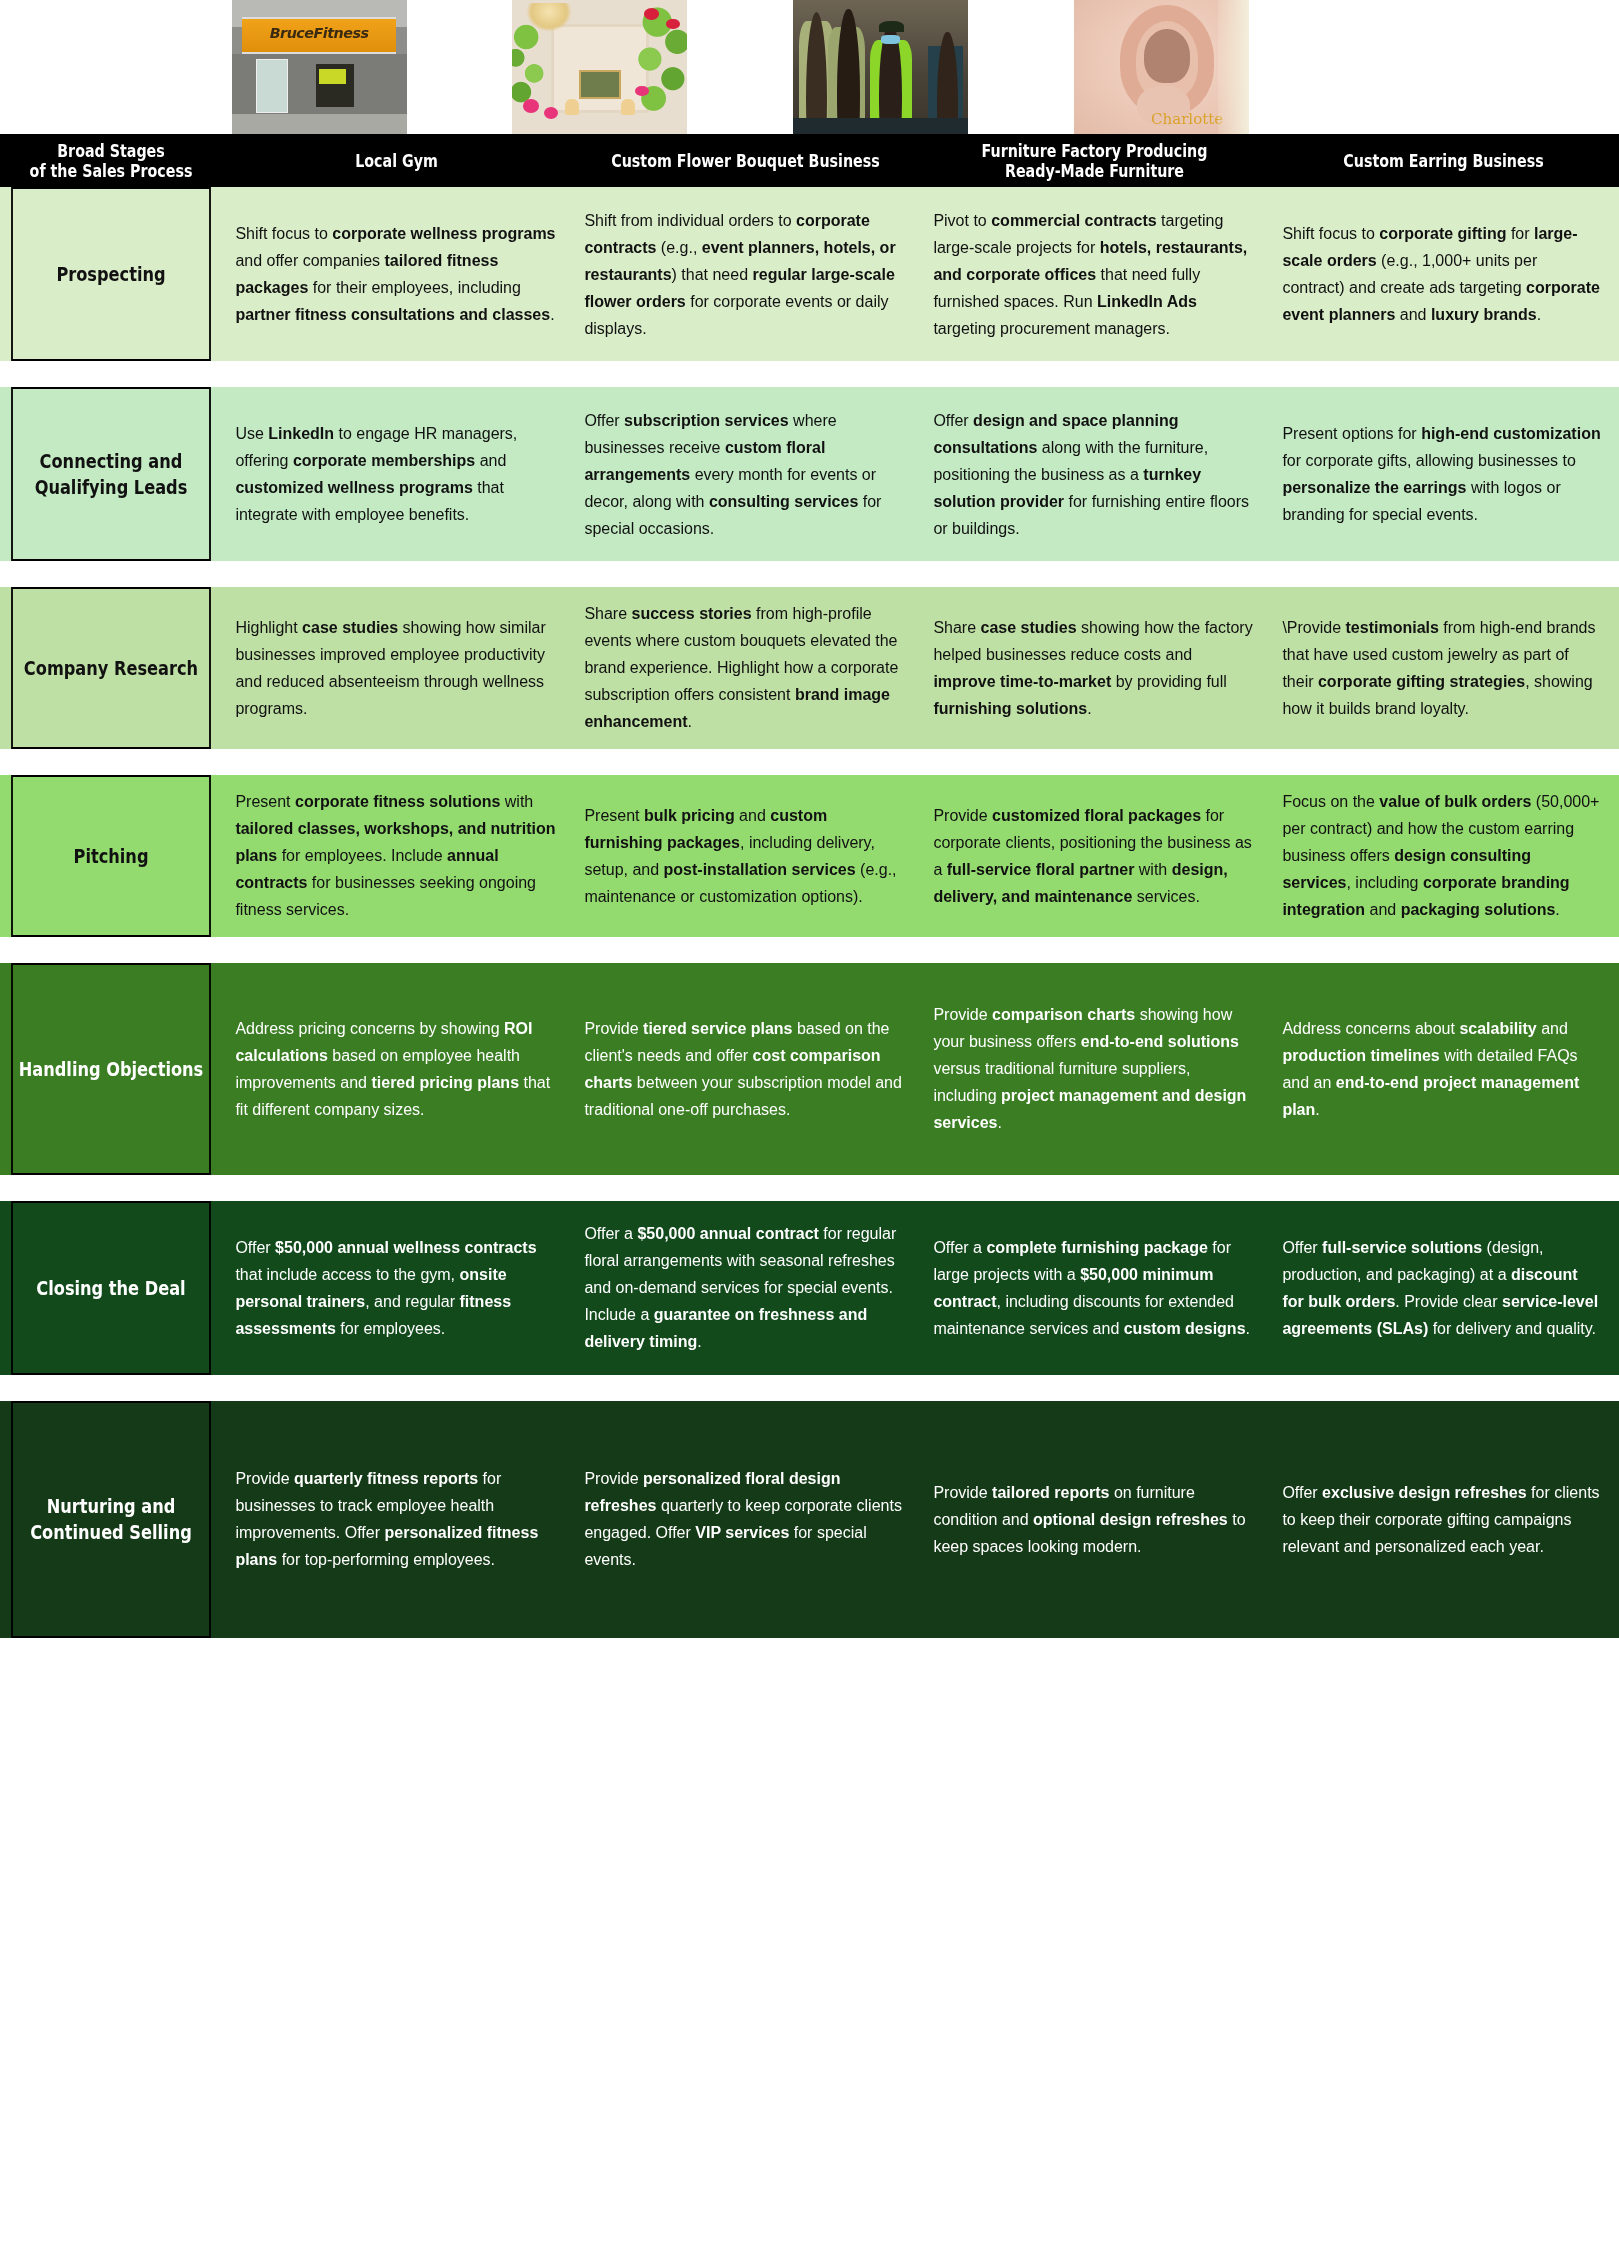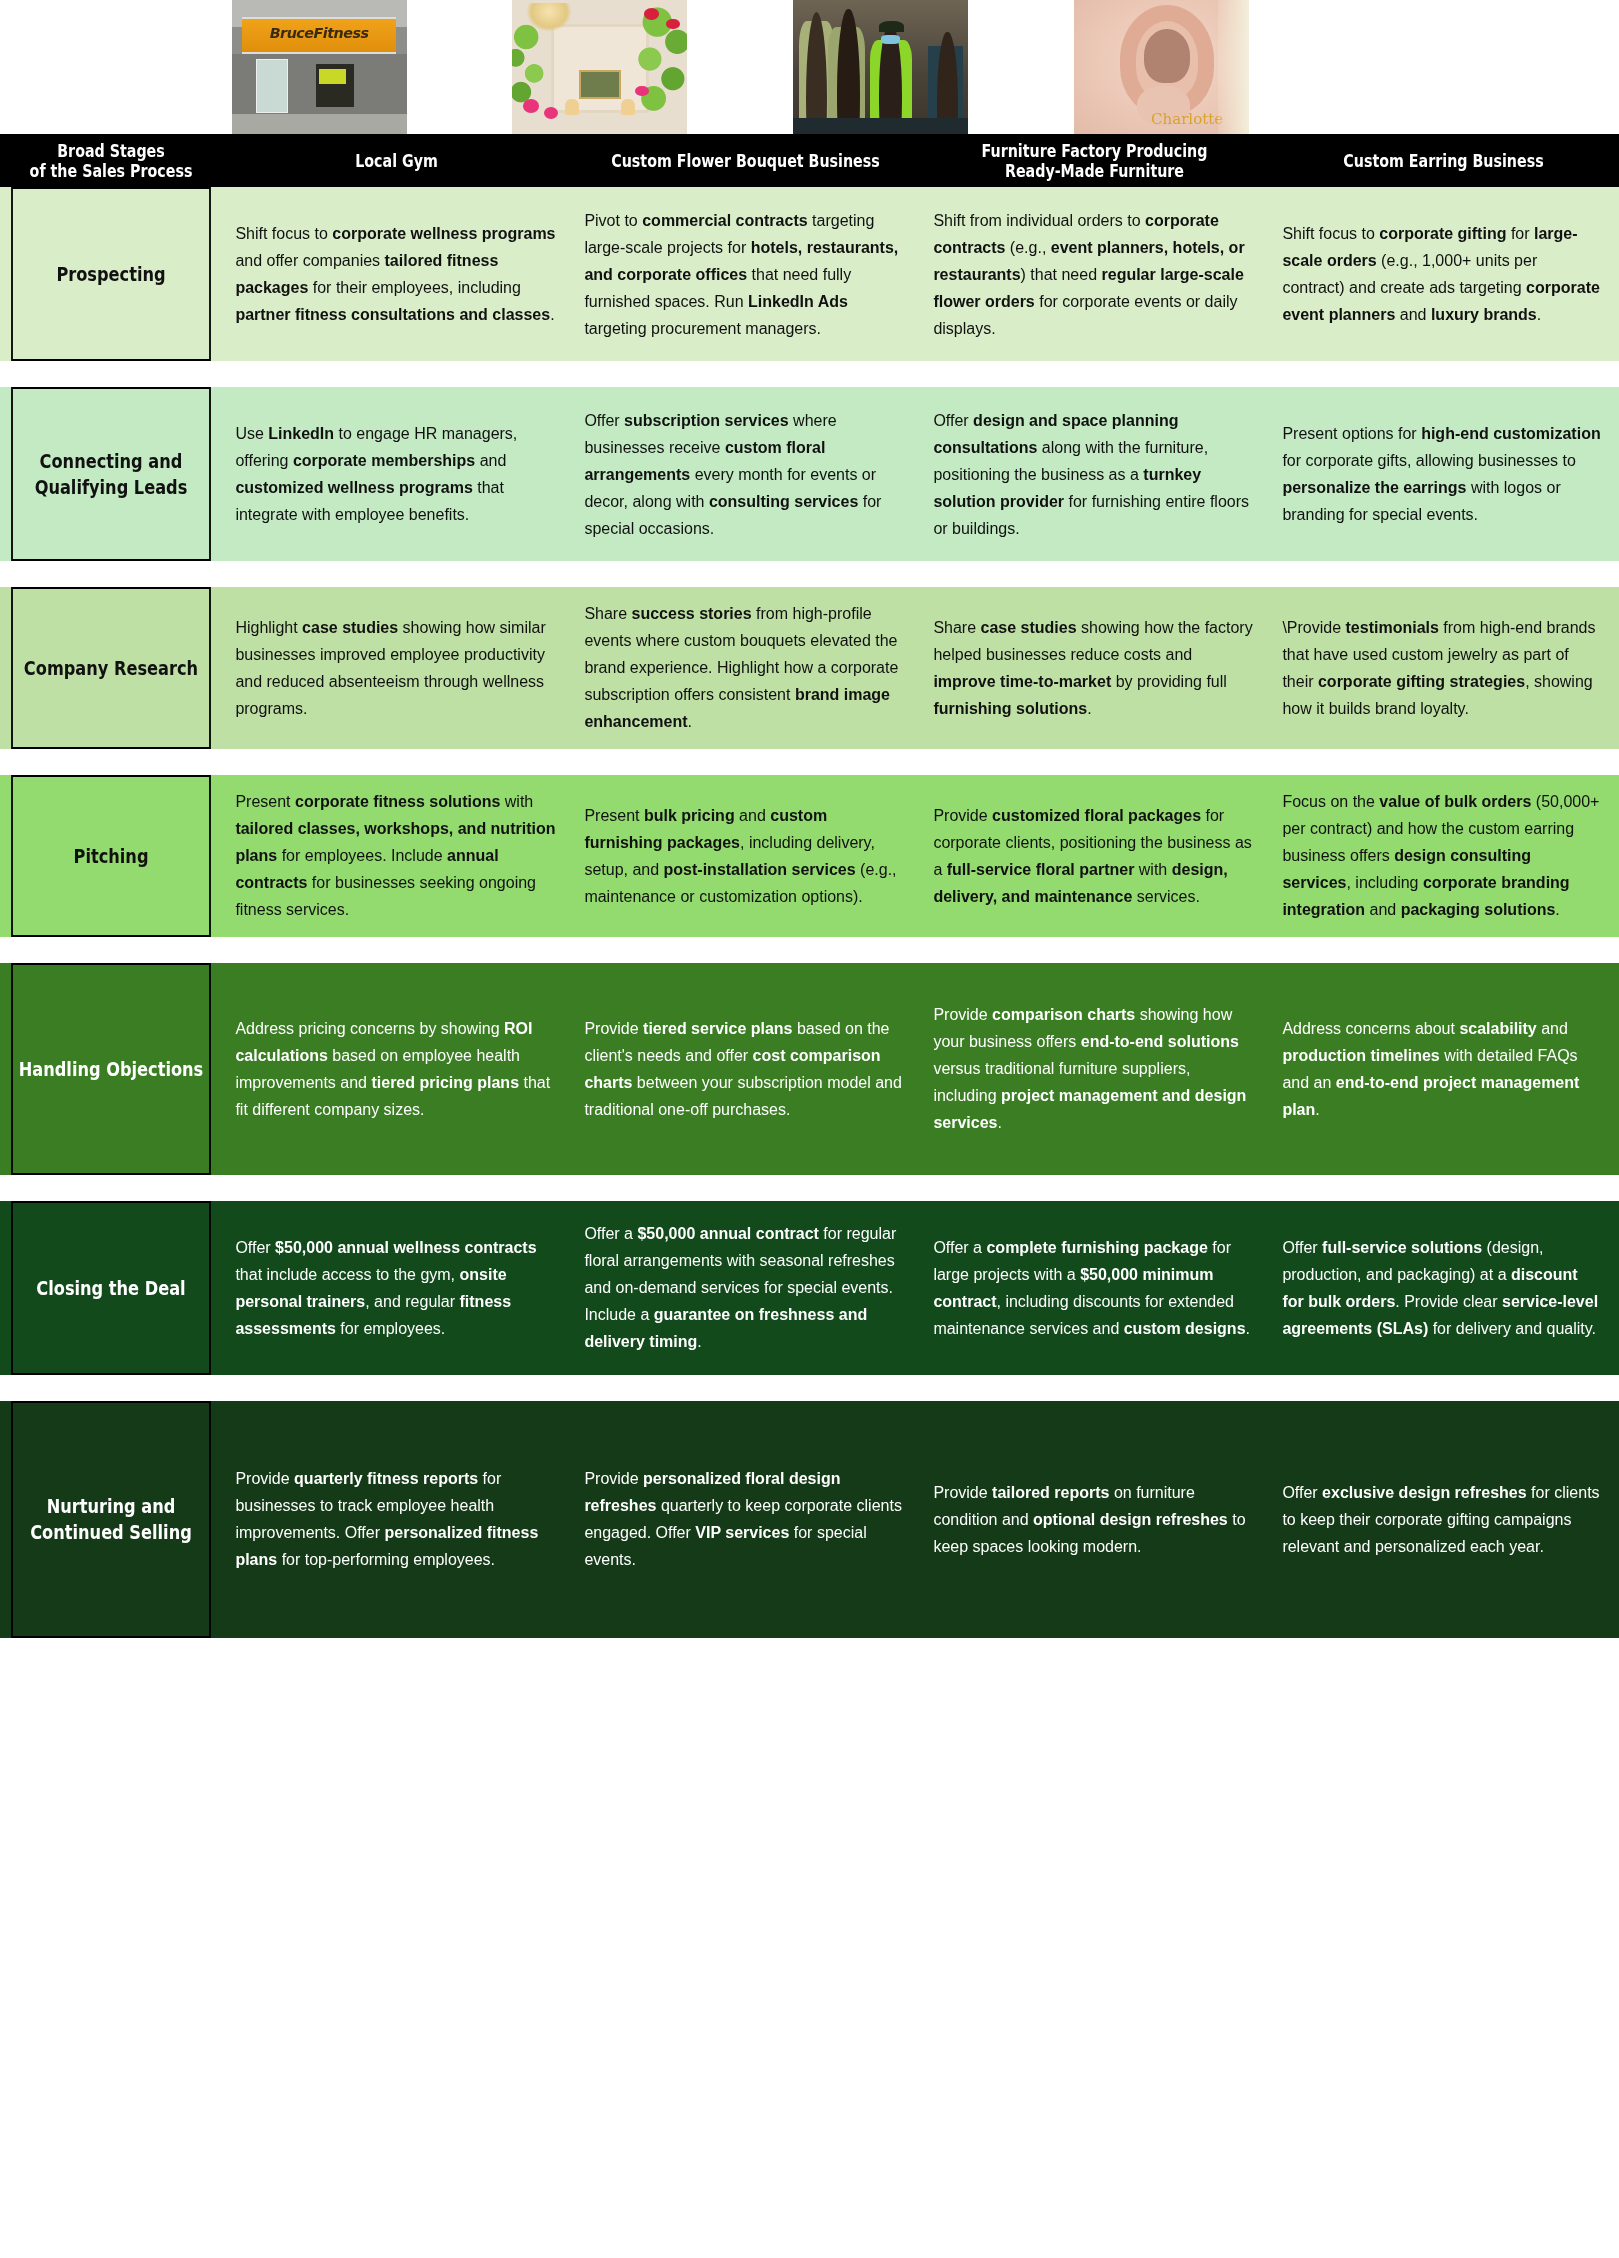--- a/index.html
+++ b/index.html
@@ -236,24 +236,24 @@
 </div>
 
 <div class="grid">
 
   <div class="row r1 h1">
     <div class="cell-stage">Prospecting</div>
     <div class="cell-body">
         <p>Shift focus to <b>corporate wellness programs</b> and offer companies <b>tailored fitness packages</b> for their employees, including <b>partner fitness consultations and classes</b>.</p>
       </div>
     <div class="cell-body">
+        <p>Shift from individual orders to <b>corporate contracts</b> (e.g., <b>event planners, hotels, or restaurants</b>) that need <b>regular large-scale flower orders</b> for corporate events or daily displays.</p>
+      </div>
+    <div class="cell-body">
         <p>Pivot to <b>commercial contracts</b> targeting large-scale projects for <b>hotels, restaurants, and corporate offices</b> that need fully furnished spaces. Run <b>LinkedIn Ads</b> targeting procurement managers.</p>
-      </div>
-    <div class="cell-body">
-        <p>Shift from individual orders to <b>corporate contracts</b> (e.g., <b>event planners, hotels, or restaurants</b>) that need <b>regular large-scale flower orders</b> for corporate events or daily displays.</p>
       </div>
     <div class="cell-body">
         <p>Shift focus to <b>corporate gifting</b> for <b>large-scale orders</b> (e.g., 1,000+ units per contract) and create ads targeting <b>corporate event planners</b> and <b>luxury brands</b>.</p>
       </div>
   </div>
 
   <div class="row r2 h2">
     <div class="cell-stage">Connecting and<br>Qualifying Leads</div>
     <div class="cell-body">
         <p>Use <b>LinkedIn</b> to engage HR managers, offering <b>corporate memberships</b> and <b>customized wellness programs</b> that integrate with employee benefits.</p>

